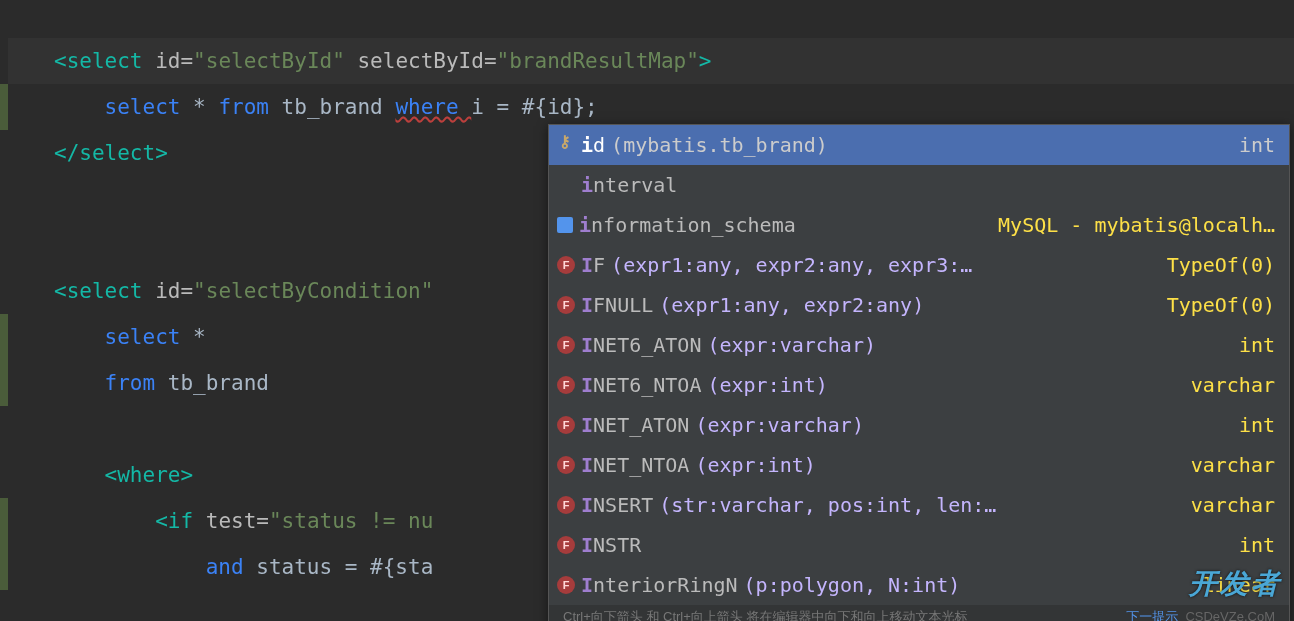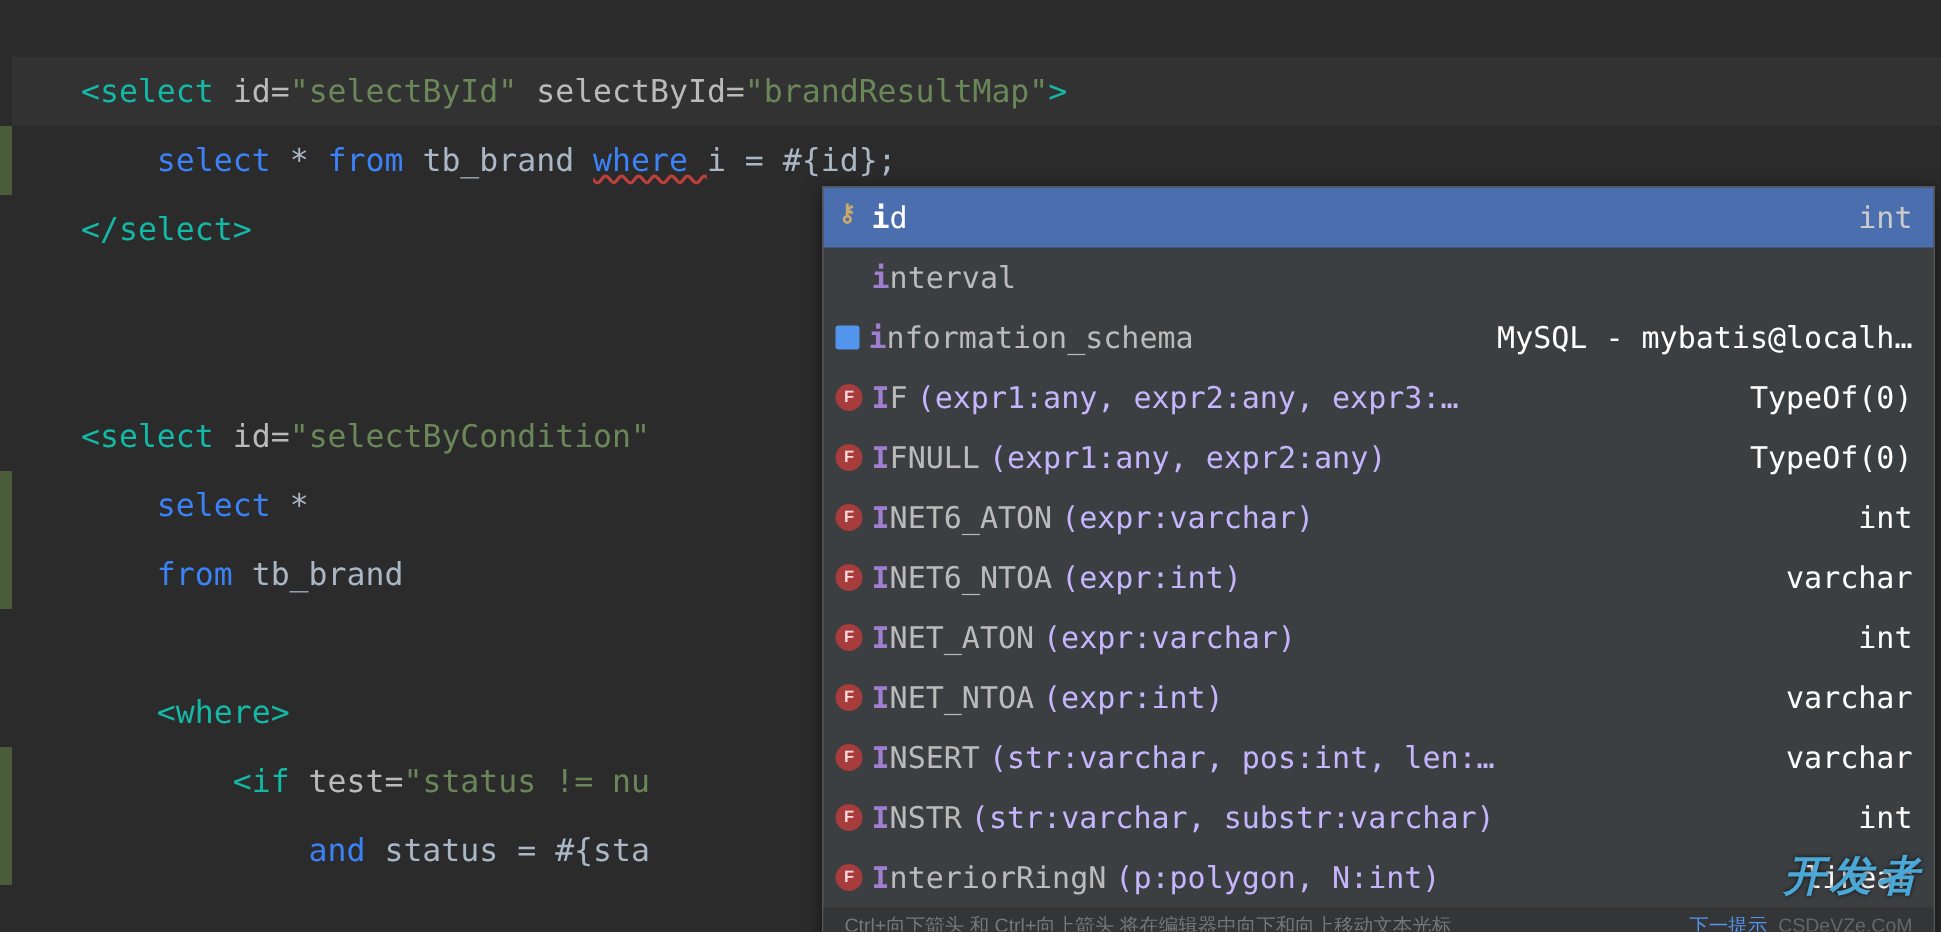--- a/index.html
+++ b/index.html
@@ -95,21 +95,21 @@
     .icon-schema {
       width: 16px; height: 16px; background: #5394ec; border-radius: 2px; position: relative;
     }
     .completion-name { color: #bbb; white-space: nowrap; }
     .completion-item.selected .completion-name { color: #fff; }
     .completion-highlight { color: #9f7ecf; font-weight: bold; }
     .completion-item.selected .completion-highlight { color: #fff; font-weight: bold; }
     .completion-signature { color: #c4b5fd; }
     .completion-item.selected .completion-signature { color: #ccc; }
     .completion-spacer { flex: 1; }
-    .completion-type { color: #ffffff; white-space: nowrap; }
+    .completion-type { color: #fde047; white-space: nowrap; }
     .completion-item.selected .completion-type { color: #ccc; }
     .completion-hint {
       background: #333536; color: #777;
       padding: 3px 14px; font-size: 13px;
       display: flex; justify-content: space-between;
       font-family: sans-serif;
     }
     .completion-hint .link { color: #5394ec; }
     .watermark {
       position: absolute;
@@ -157,20 +157,21 @@
   <div class="line line-content">        <span class="tag">&lt;if </span><span class="attr-name">test</span><span class="attr-name">=</span><span class="attr-val">"status != nu</span></div>
 
   <div class="line line-content">            <span class="keyword">and </span><span>status</span><span> = #{sta</span></div>
 </div>
 
 <div class="completion-popup">
   <div id="completion-list">
       <div class="completion-item selected">
         <span class="completion-icon icon-key"></span>
         <span class="completion-name"><span class="completion-highlight">i</span>d</span>
+        <span class="completion-signature"> (mybatis.tb_brand)</span>
         <span class="completion-spacer"></span>
         <span class="completion-type">int</span>
       </div>
       <div class="completion-item">
         <span class="completion-icon" style="visibility: hidden;"></span>
         <span class="completion-name"><span class="completion-highlight">i</span>nterval</span>
         <span class="completion-spacer"></span>
       </div>
       <div class="completion-item">
         <span class="completion-icon icon-schema"></span>
@@ -223,21 +224,20 @@
       <div class="completion-item">
         <span class="completion-icon icon-f">F</span>
         <span class="completion-name"><span class="completion-highlight">I</span>NSERT</span>
         <span class="completion-signature">(str:varchar, pos:int, len:…</span>
         <span class="completion-spacer"></span>
         <span class="completion-type">varchar</span>
       </div>
       <div class="completion-item">
         <span class="completion-icon icon-f">F</span>
         <span class="completion-name"><span class="completion-highlight">I</span>NSTR</span>
-        <span class="completion-signature">(str:varchar, substr:varchar)</span>
         <span class="completion-spacer"></span>
         <span class="completion-type">int</span>
       </div>
       <div class="completion-item">
         <span class="completion-icon icon-f">F</span>
         <span class="completion-name"><span class="completion-highlight">I</span>nteriorRingN</span>
         <span class="completion-signature">(p:polygon, N:int)</span>
         <span class="completion-spacer"></span>
         <span class="completion-type">linear</span>
       </div>

